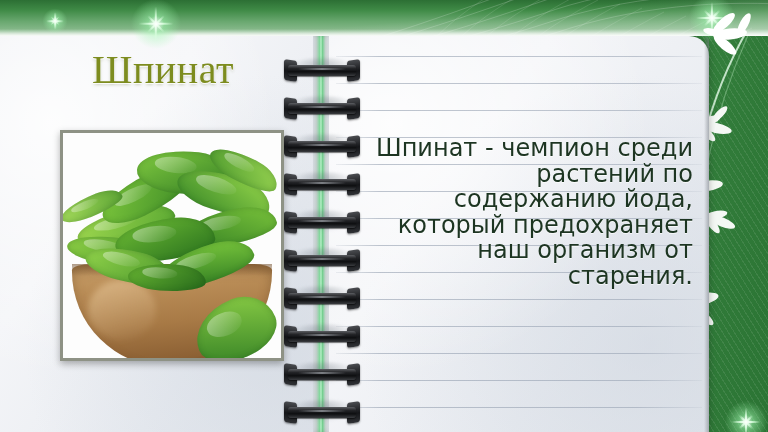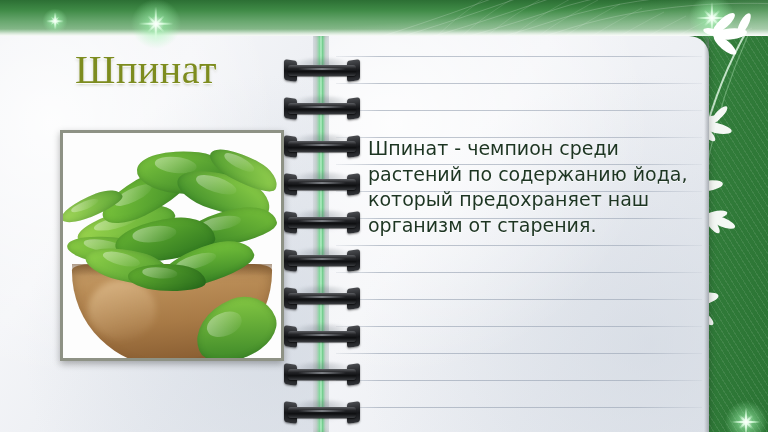--- a/index.html
+++ b/index.html
@@ -127,21 +127,21 @@
     position:absolute;top:2px;width:13px;height:21px;
     background:linear-gradient(180deg,#4a4c50,#141518 55%,#303236);
     border-radius:3px;
     box-shadow:0 1px 2px rgba(0,0,0,.45);
   }
   .ring .capL{left:2px;transform:skewY(8deg);}
   .ring .capR{right:2px;transform:skewY(-8deg);}
 
   
   .title{
-    position:absolute;left:11px;top:50px;width:270px;
+    position:absolute;left:28px;top:50px;width:270px;
     text-align:center;
     font-family:"Liberation Serif", serif;
     font-size:40px;line-height:1;
     letter-spacing:.5px;
     color:#7d8c1f;
     text-shadow:0 1px 0 rgba(255,255,255,.85), 0 2px 3px rgba(90,100,40,.28);
   }
 
   
   .photo-frame{
@@ -176,24 +176,25 @@
   .leaf.hi::after{
     content:"";position:absolute;left:18%;top:16%;width:44%;height:38%;
     background:linear-gradient(140deg,rgba(255,255,255,.42),rgba(255,255,255,0));
     border-radius:50%;
   }
 
   
   .body-text{
     position:absolute;left:368px;top:136px;width:325px;
     font-family:"DejaVu Sans", sans-serif;
-    font-size:19px;line-height:25.5px;
+    font-size:24px;line-height:25.5px;
     color:#1d3522;
     font-weight:400;
     text-shadow:0 1px 0 rgba(255,255,255,.7);
+    text-align:right;
   }
 
   
   .vine{position:absolute;right:0;top:0;width:120px;height:432px;pointer-events:none;}
 </style>
 </head>
 <body>
 
 <div class="stage">
 

